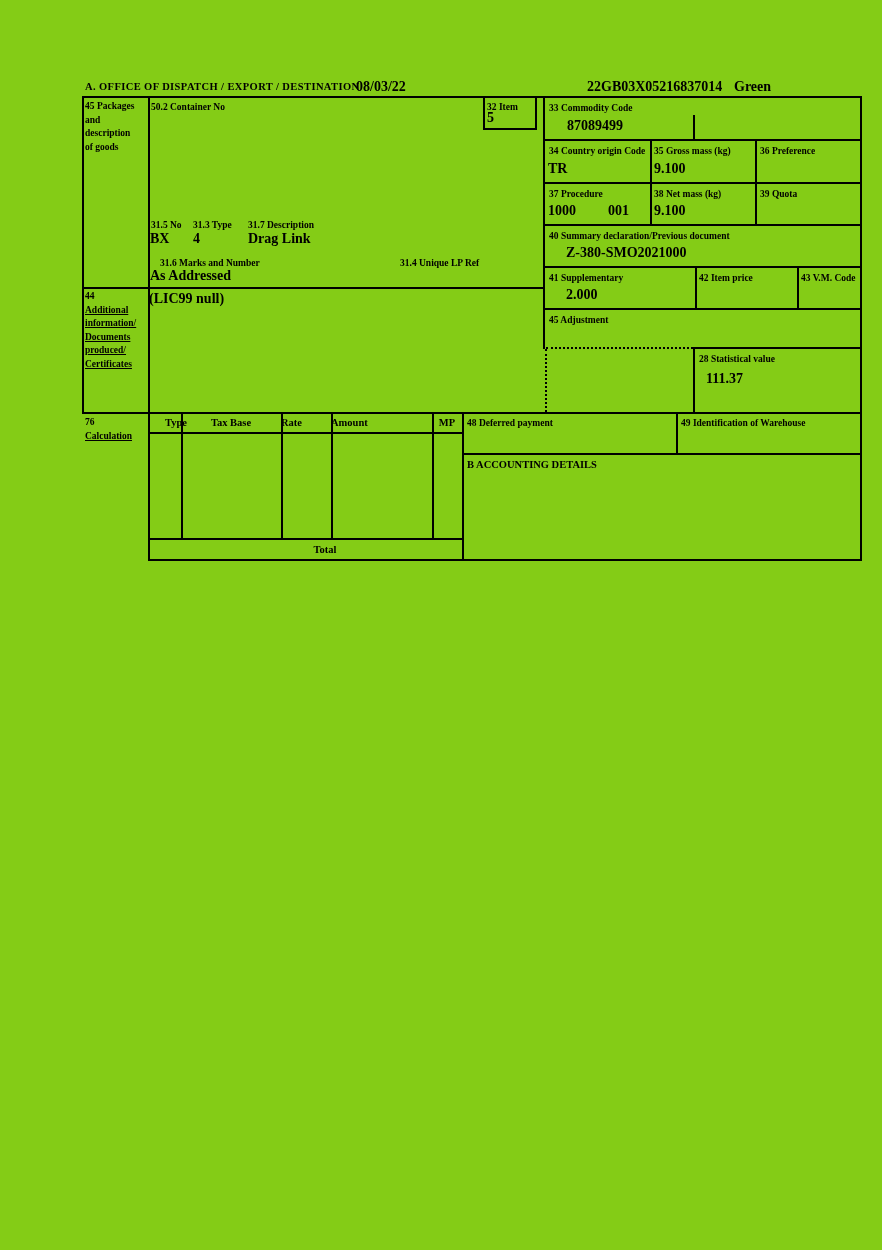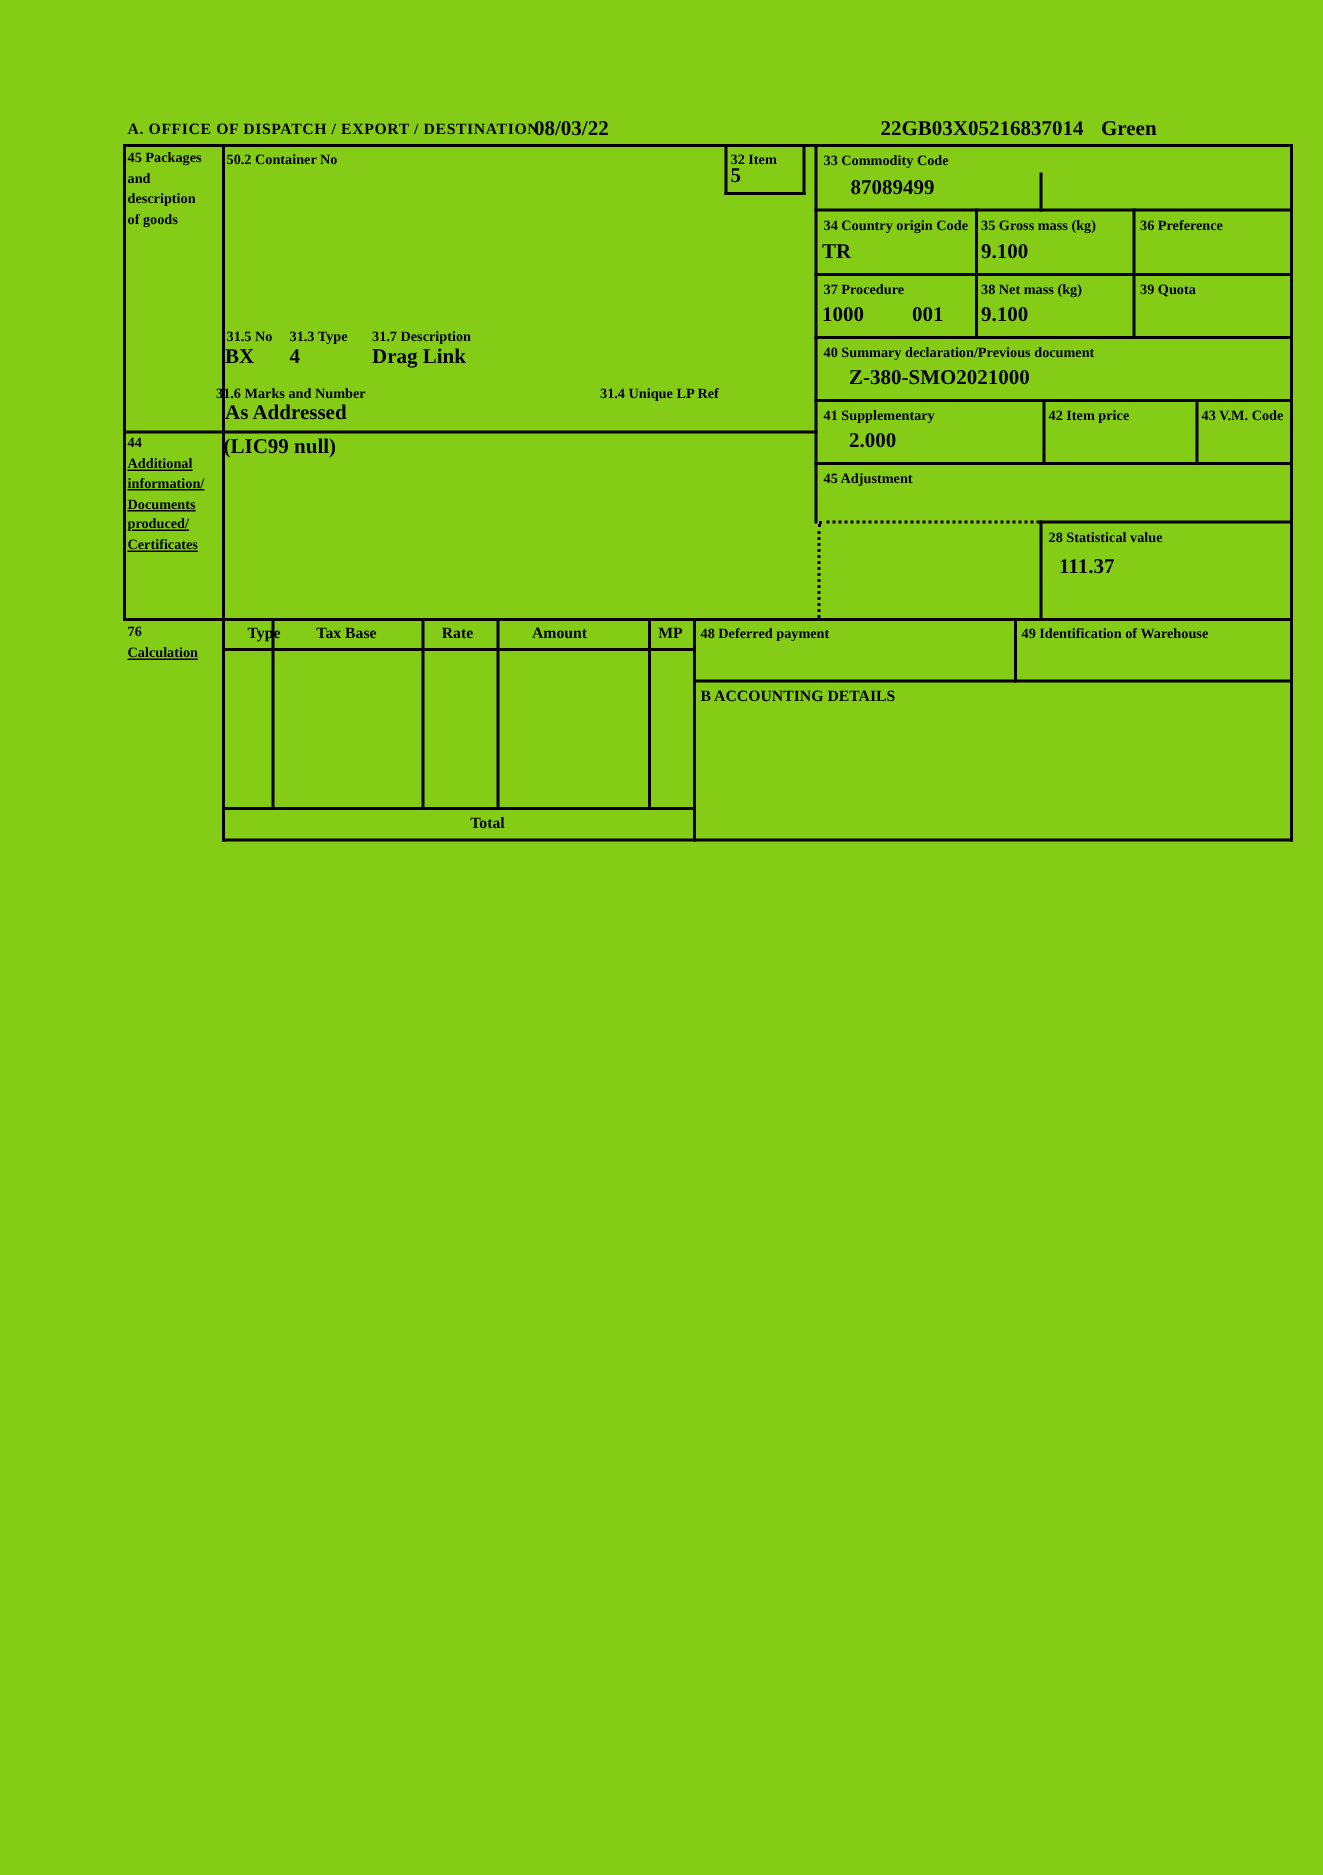--- a/index.html
+++ b/index.html
@@ -14,21 +14,21 @@
   .lbl  { font:bold 9.5px/1.3 "Liberation Serif", serif; }
   .val  { font:bold 14px/1.2 "Liberation Serif", serif; }
   .hdr-title { font:bold 10.5px/1.2 "Liberation Serif", serif; letter-spacing:.4px; }
   .hdr-val   { font:bold 14px/1.2 "Liberation Serif", serif; }
   .th   { font:bold 10.5px/1.2 "Liberation Serif", serif; }
   .stack span { display:block; }
   .stack { line-height:13.5px; font:bold 9.5px "Liberation Serif", serif; }
   .stack span { line-height:13.5px; }
   .u { text-decoration:underline; }
   .ctr { text-align:center; }
-  .rgt { text-align:center; }
+  .rgt { text-align:left; }
 </style>
 </head>
 <body>
 
 <div class="page">
 
   <div class="txt hdr-title" style="left:85px;top:81px">A.  OFFICE OF DISPATCH / EXPORT / DESTINATION</div>
   <div class="txt hdr-val" style="left:356px;top:79px">08/03/22</div>
   <div class="txt hdr-val" style="left:587px;top:79px">22GB03X05216837014</div>
   <div class="txt hdr-val" style="left:734px;top:79px">Green</div>
@@ -77,21 +77,21 @@
   </div>
   <div class="txt lbl" style="left:151px;top:101px">50.2 Container No</div>
 
   <div class="txt lbl" style="left:151px;top:219px">31.5 No</div>
   <div class="txt lbl" style="left:193px;top:219px">31.3 Type</div>
   <div class="txt lbl" style="left:248px;top:219px">31.7 Description</div>
   <div class="txt val" style="left:150px;top:231px">BX</div>
   <div class="txt val" style="left:193px;top:231px">4</div>
   <div class="txt val" style="left:248px;top:231px">Drag Link</div>
 
-  <div class="txt lbl" style="left:144px;top:257px">31.6 Marks and Number</div>
+  <div class="txt lbl" style="left:160px;top:257px">31.6 Marks and Number</div>
   <div class="txt lbl" style="left:400px;top:257px">31.4 Unique LP Ref</div>
   <div class="txt val" style="left:150px;top:268px">As Addressed</div>
 
   <div class="txt lbl" style="left:487px;top:101px">32 Item</div>
   <div class="txt val" style="left:487px;top:110px">5</div>
 
   <div class="txt lbl" style="left:549px;top:102px">33 Commodity Code</div>
   <div class="txt val" style="left:567px;top:118px">87089499</div>
 
   <div class="txt lbl" style="left:549px;top:145px">34 Country origin Code</div>

